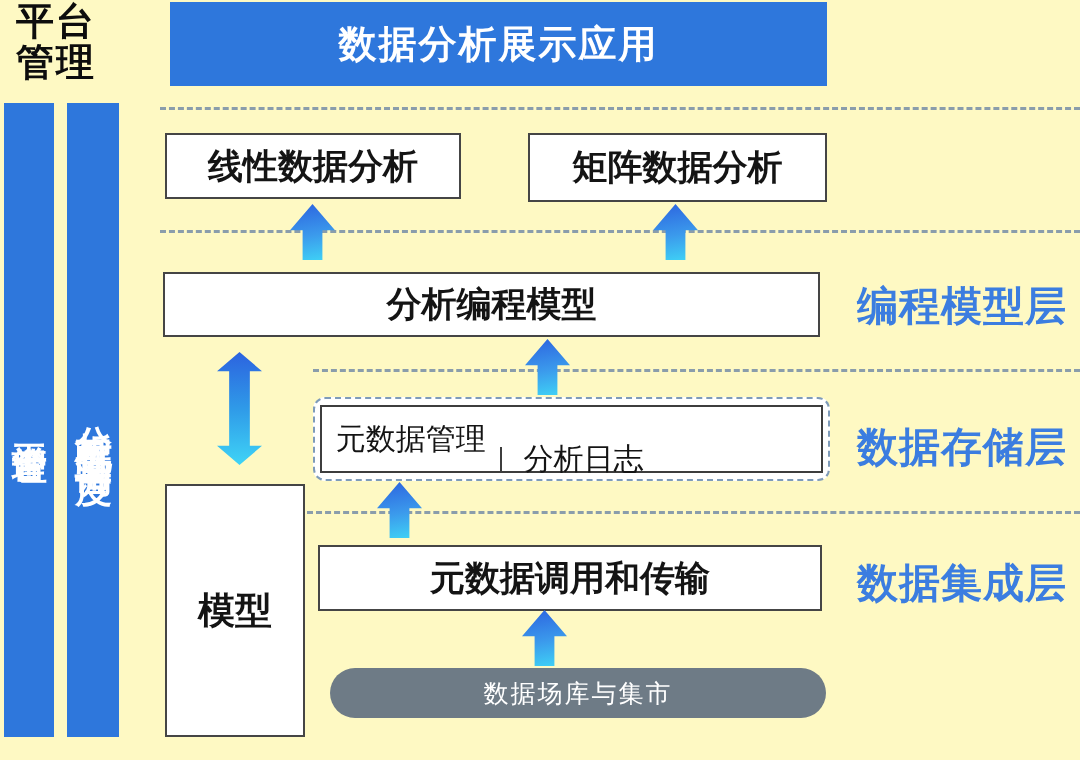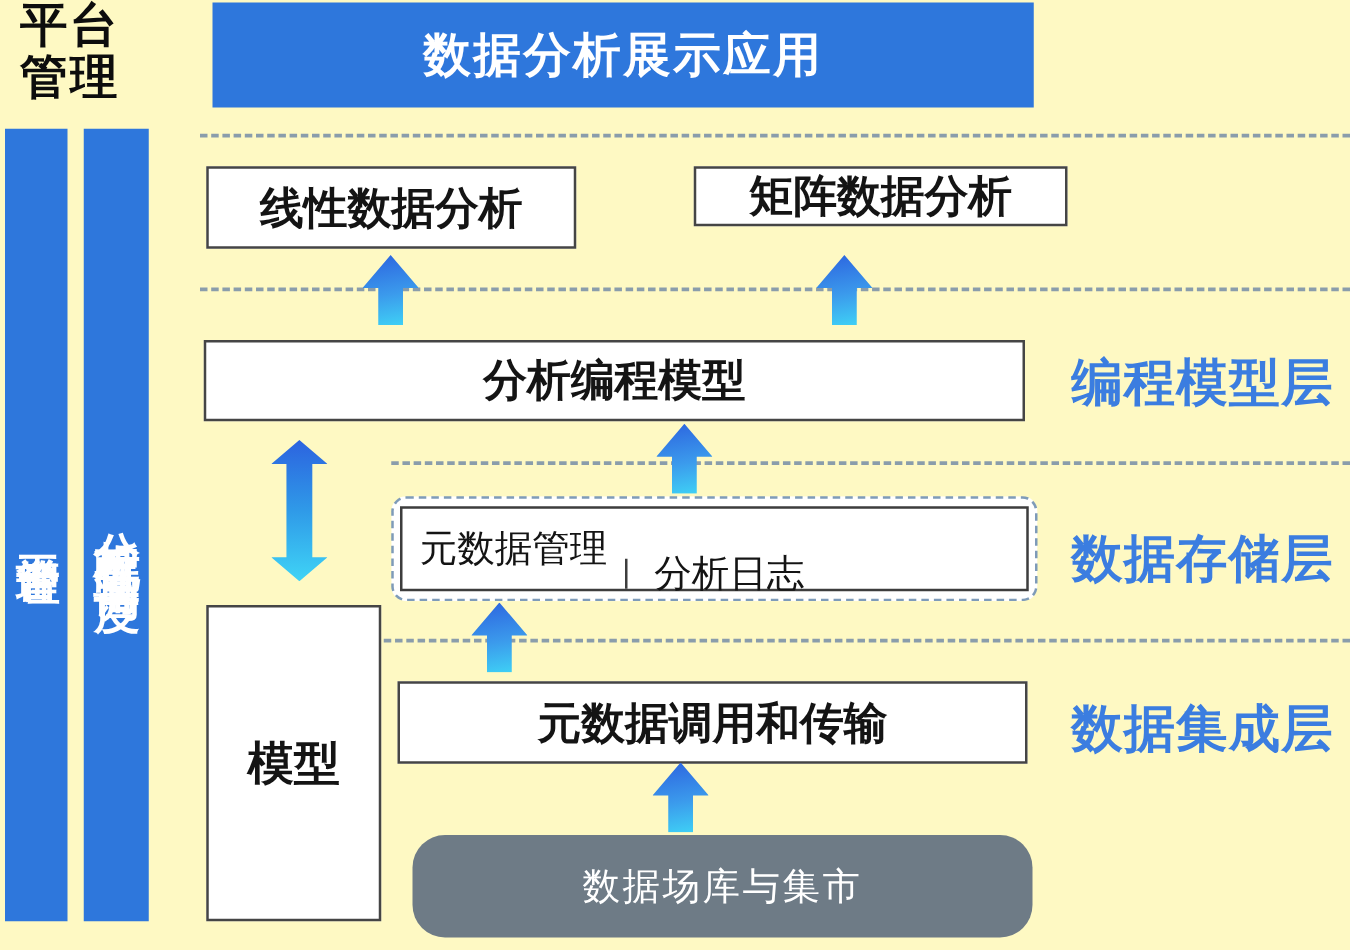--- a/index.html
+++ b/index.html
@@ -37,21 +37,21 @@
   #dash3 { left:313px; top:369px; width:767px; }
   #dash4 { left:307px; top:511px; width:773px; }
 
   
   .wbox {
     position:absolute; background:#fff; border:2px solid var(--border,#454545);
     display:flex; align-items:center; justify-content:center;
     font-size:35px; color:#141414; box-sizing:border-box; z-index:2;font-weight:bold;
   }
   #box-linear    { left:165px; top:133px; width:296px; height:66px; }
-  #box-matrix    { left:555px; top:133px; width:299px; height:48px; }
+  #box-matrix    { left:528px; top:133px; width:299px; height:69px; }
   #box-prog      { left:163px; top:272px; width:657px; height:65px; }
   #box-transfer  { left:318px; top:545px; width:504px; height:66px; }
   #box-datamodel { left:165px; top:484px; width:140px; height:253px;
                    flex-direction:column; line-height:47px; font-size:37px; }
 
   
   .storage-wrap {
     position:absolute; left:313px; top:397px; width:517px; height:84px;
     border:2px dashed var(--storage-dash,#7e9bb9); border-radius:12px;
     box-sizing:border-box; z-index:2; background:#fff;
@@ -62,23 +62,23 @@
   }
   .cell {
     display:flex; align-items:center; justify-content:center;
     font-size:30px; color:#141414;
   }
   .cell-1 { width:35.6%; } .cell-2 { width:31.6%; } .cell-3 { width:32.8%;margin-top:40px; }
   .cell + .cell { border-left:2px solid #3d3d3d; }
 
   
   .graybox {
-    position:absolute; left:330px; top:668px; width:496px; height:82px;
+    position:absolute; left:330px; top:668px; width:496px; height:50px;
     background:var(--gray-box,#6e7b86); border-radius:26px; color:#fff;
-    font-size:30px; display:flex; align-items:center; justify-content:center;
+    font-size:25px; display:flex; align-items:center; justify-content:center;
     letter-spacing:2px; z-index:2;
   }
 
   
   .layer-label {
     position:absolute; left:857px; color:var(--label-blue,#3b7de0);
     font-size:41px; font-weight:bold; white-space:nowrap; letter-spacing:1px;
   }
   #ll-analysis    { top:144px; }
   #ll-programming { top:279px; }

